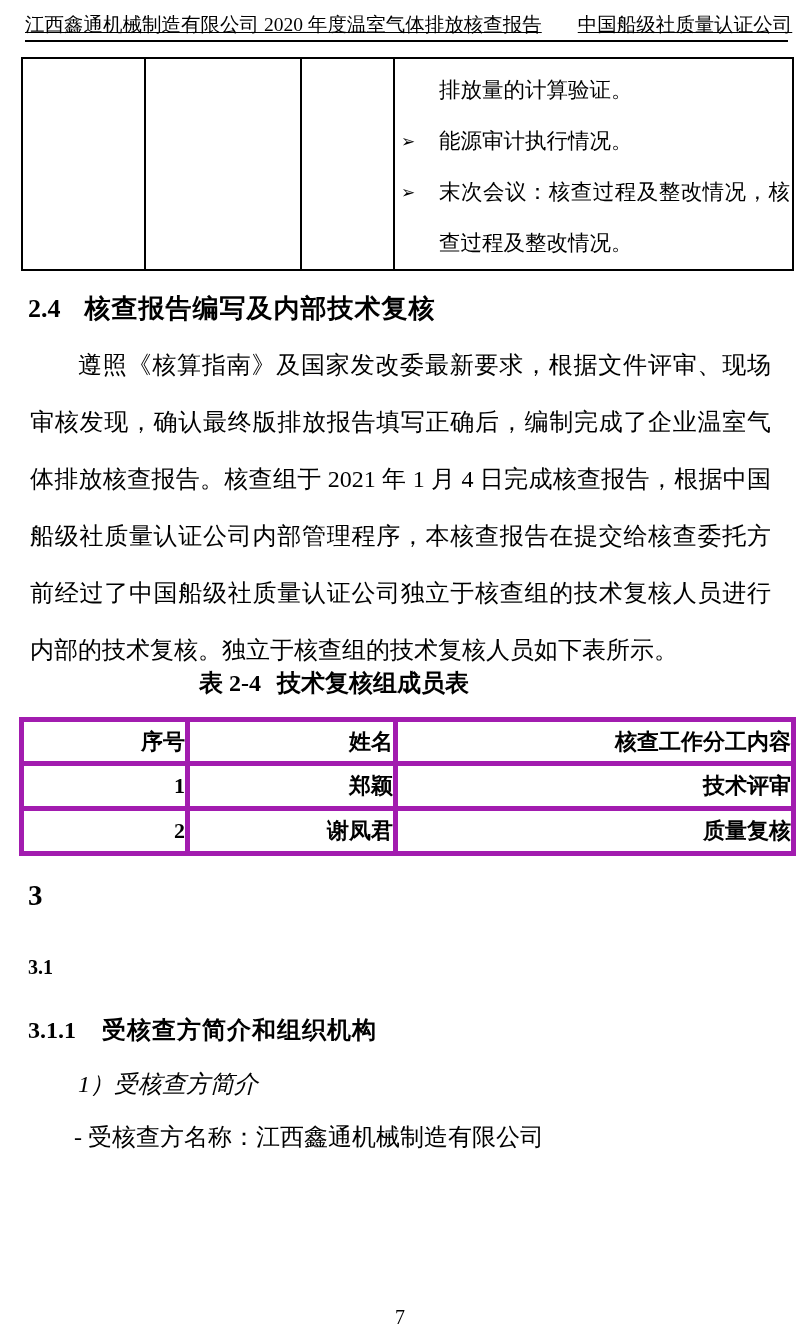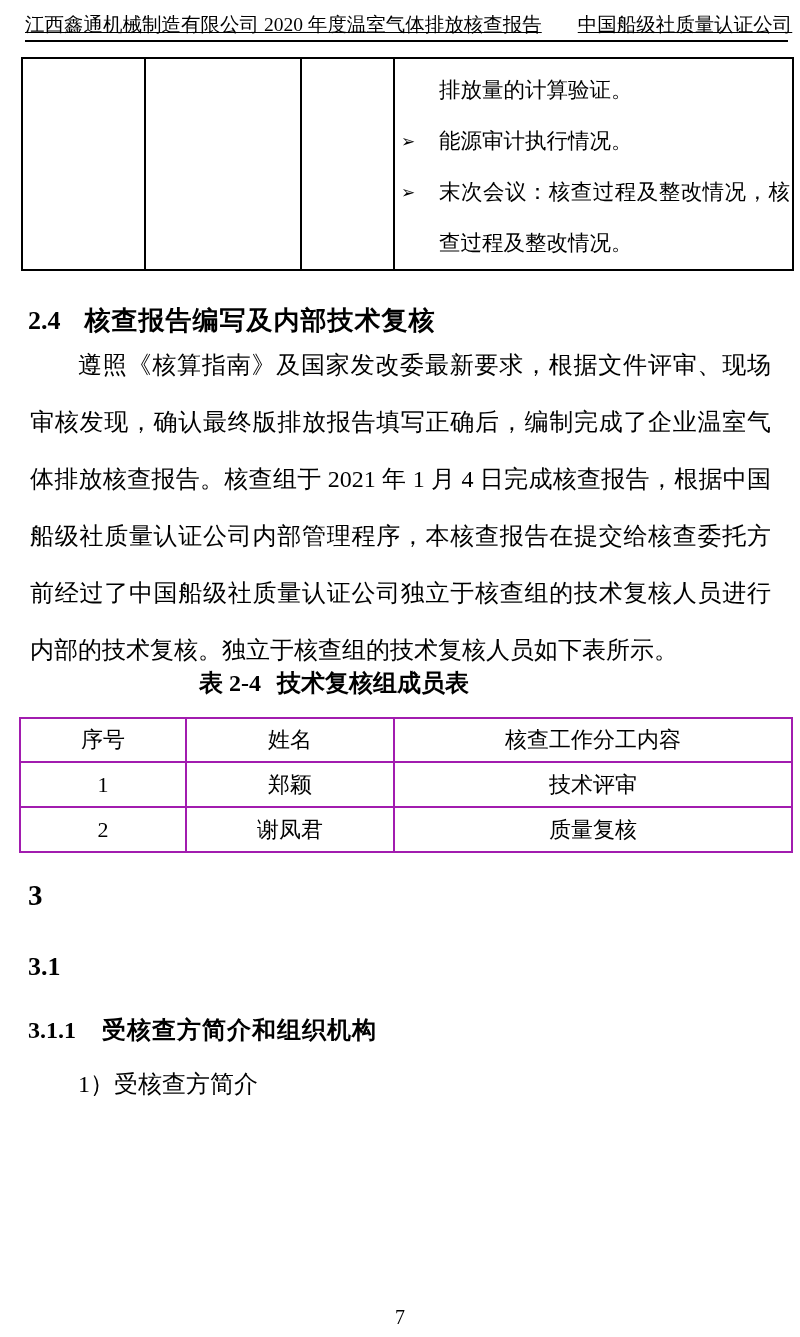--- a/index.html
+++ b/index.html
@@ -29,54 +29,54 @@
   .b-item { display:flex; font-size:21.5px; line-height:51px; }
   .b-bullet {
     flex:0 0 38px; width:38px;
     font-family:"DejaVu Sans","Liberation Sans",sans-serif;
     font-size:17px;
   }
   .b-text { flex:1; text-align:justify; }
 
   
   .sec-heading { display:flex; align-items:baseline; font-weight:bold; white-space:nowrap; }
-  .h-24   { top:304px;  left:28px; font-size:26px; line-height:34px; }
+  .h-24   { top:292px;  left:28px; font-size:26px; line-height:34px; }
   .h-24   .gap { width:24px; }
   .h-3    { top:876px;  left:28px; font-size:29px; line-height:38px; }
   .h-3    .gap { width:26px; }
-  .h-31   { top:950px;  left:28px; font-size:26px; line-height:34px;justify-content:space-between; }
+  .h-31   { top:950px;  left:28px; font-size:20px; line-height:34px;justify-content:space-between; }
   .h-31   .gap { width:30px; }
   .h-311  { top:1014px; left:28px; font-size:24px; line-height:32px; }
   .h-311  .gap { width:26px; }
   .sec-heading .t { letter-spacing:1px; }
 
   
   .para-24 {
     top:337px; left:30px; width:741px;
     font-size:24px; line-height:57px;
     text-align:justify; text-indent:48px;
   }
   .body-311 { top:1058px; left:30px; width:741px; font-size:24px; line-height:53px; }
   .body-311 .para   { text-align:justify; text-indent:48px; }
-  .body-311 .intro  { text-indent:48px; }
+  .body-311 .intro  { text-indent:48px;font-style:italic; }
   .body-311 .detail { text-indent:44px; }
 
   
   .tbl-caption {
     top:666px; left:0; width:668px;
     display:flex; justify-content:center; gap:16px;
     font-weight:bold; font-size:24px; line-height:34px;
   }
   table.review-table {
     top:717px; left:19px; width:772px;
     border-collapse:collapse; table-layout:fixed;
     font-size:22px; text-align:center;
   }
   table.review-table th, table.review-table td {
-    border:2px solid #a21caf; font-weight:normal; vertical-align:middle;
+    border:5px solid #a21caf; font-weight:bold; vertical-align:middle;text-align:right;
   }
   table.review-table th { height:44px; }
   table.review-table td { height:45px; }
 
   .page-num { top:1306px; left:0; width:800px; text-align:center; font-size:20px; }
 </style>
 </head>
 <body>
 
 <div class="abs doc-header">
@@ -165,15 +165,16 @@
 </div>
 
 <div class="abs sec-heading h-311">
   <span>3.1.1</span>
   <span class="gap"></span>
   <span class="t">受核查方简介和组织机构</span>
 </div>
 
 <div class="abs body-311">
   <div class="intro">1）受核查方简介</div>
+  <div class="detail">- 受核查方名称：江西鑫通机械制造有限公司</div>
 </div>
 
 <div class="abs page-num">7</div>
 
 </body></html>

